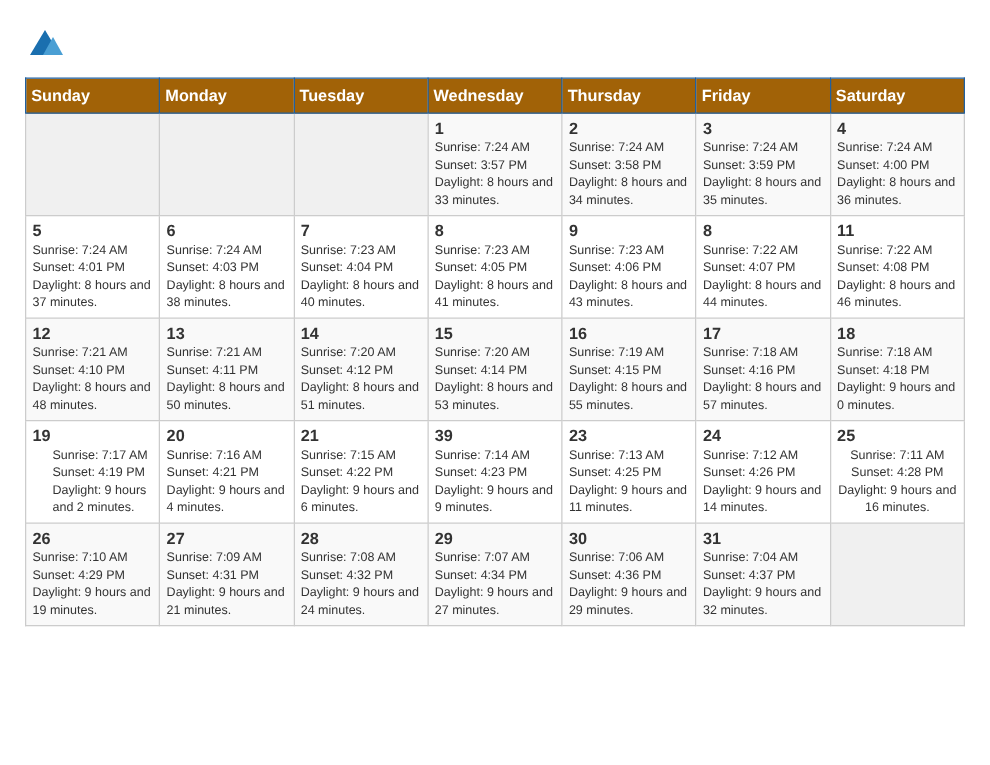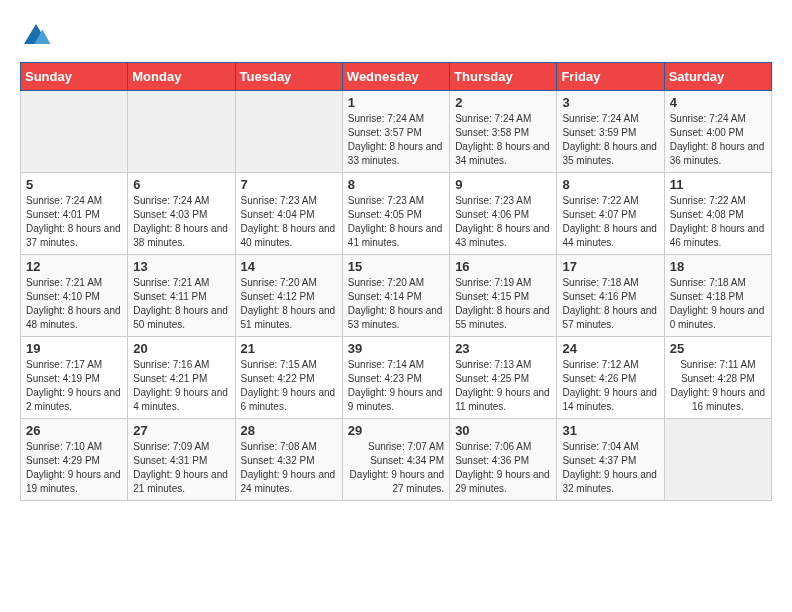--- a/index.html
+++ b/index.html
@@ -44,21 +44,21 @@
     }
     .location {
       font-size: 14px;
       color: #555;
     }
     .calendar {
       width: 100%;
       border-collapse: collapse;
     }
     .calendar thead th {
-      background-color: #ef4444;
+      background-color: #a16207;
       color: white;
       padding: 6px 4px;
       font-size: 13px;
       font-weight: bold;
       text-align: left;
       border: 1px solid #2060a0;
     }
     .calendar tbody td {
       vertical-align: top;
       padding: 4px 5px;
@@ -234,21 +234,21 @@
         <td>
           <span class="day-number">18</span>
           <div class="day-info" style="white-space: pre-line;">Sunrise: 7:18 AM
 Sunset: 4:18 PM
 Daylight: 9 hours and 0 minutes.</div>
         </td>
       </tr>
       <tr>
         <td>
           <span class="day-number">19</span>
-          <div class="day-info" style="white-space: pre-line;">Sunrise: 7:17 AM
+          <div class="day-info" style="white-space: pre-line; margin-left: 16px;">Sunrise: 7:17 AM
 Sunset: 4:19 PM
 Daylight: 9 hours and 2 minutes.</div>
         </td>
         <td>
           <span class="day-number">20</span>
           <div class="day-info" style="white-space: pre-line;">Sunrise: 7:16 AM
 Sunset: 4:21 PM
 Daylight: 9 hours and 4 minutes.</div>
         </td>
         <td>
@@ -296,21 +296,21 @@
 Daylight: 9 hours and 21 minutes.</div>
         </td>
         <td>
           <span class="day-number">28</span>
           <div class="day-info" style="white-space: pre-line;">Sunrise: 7:08 AM
 Sunset: 4:32 PM
 Daylight: 9 hours and 24 minutes.</div>
         </td>
         <td>
           <span class="day-number">29</span>
-          <div class="day-info" style="white-space: pre-line; text-align: right;">Sunrise: 7:07 AM
+          <div class="day-info" style="white-space: pre-line;">Sunrise: 7:07 AM
 Sunset: 4:34 PM
 Daylight: 9 hours and 27 minutes.</div>
         </td>
         <td>
           <span class="day-number">30</span>
           <div class="day-info" style="white-space: pre-line;">Sunrise: 7:06 AM
 Sunset: 4:36 PM
 Daylight: 9 hours and 29 minutes.</div>
         </td>
         <td>

